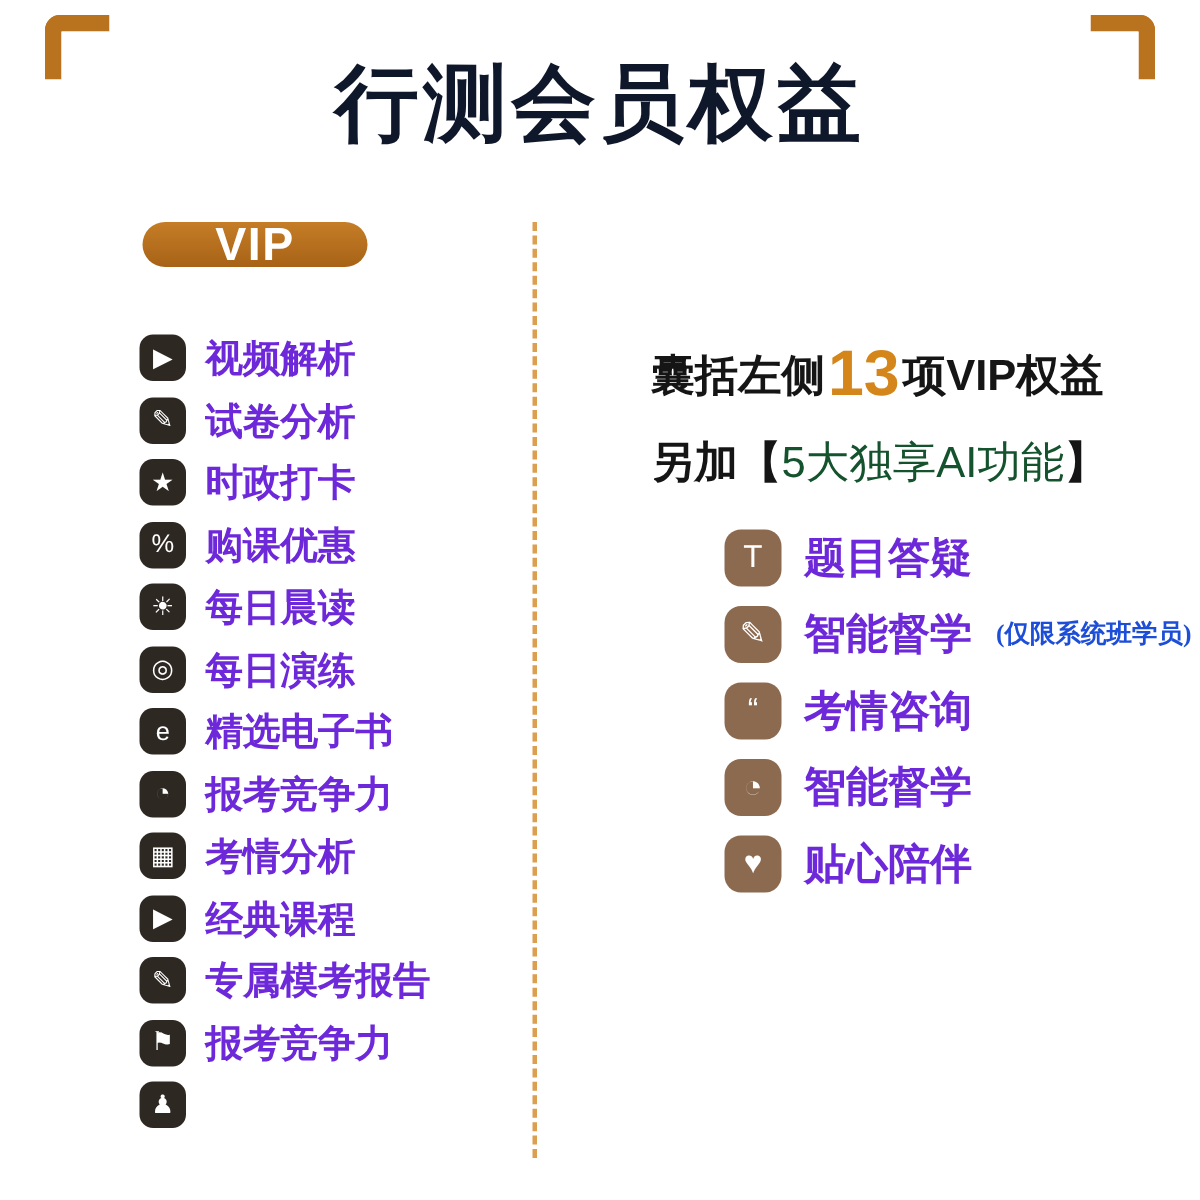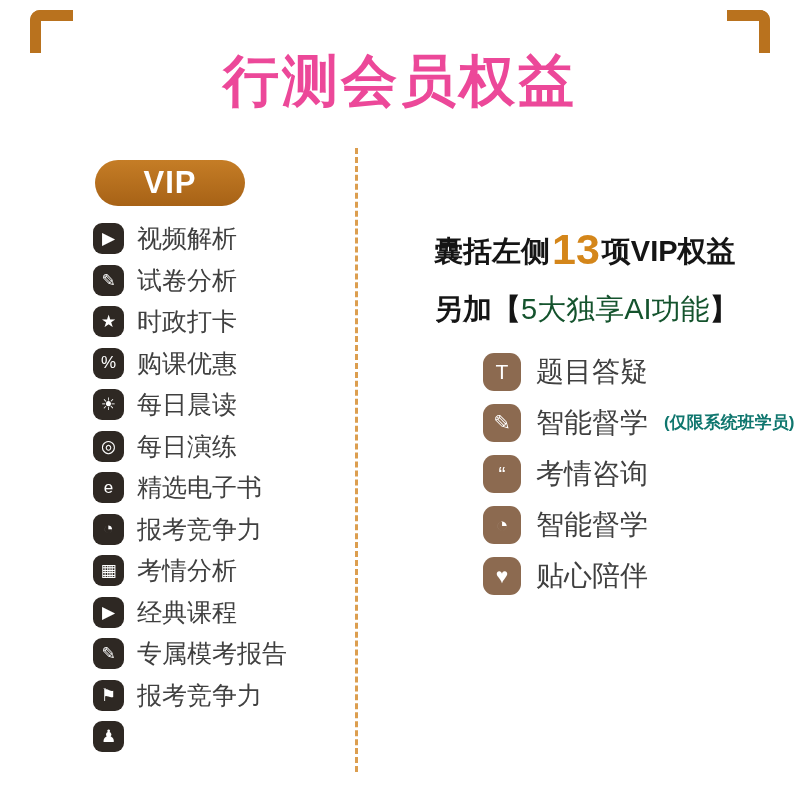--- a/index.html
+++ b/index.html
@@ -8,36 +8,36 @@
     font-family:"Liberation Sans","DejaVu Sans",sans-serif; overflow:hidden;
     color:#111;
   }
 
   
   .corner { position:absolute; width:32px; height:32px; }
   .corner-tl { left:30px; top:10px; border-top:11px solid #b9721e; border-left:11px solid #b9721e; border-top-left-radius:10px; }
   .corner-tr { right:30px; top:10px; border-top:11px solid #b9721e; border-right:11px solid #b9721e; border-top-right-radius:10px; }
 
   .title {
-    position:absolute; top:44px; left:0; width:100%; margin:0;
-    text-align:center; font-size:56px; font-weight:900; color:#ec4899;
+    position:absolute; top:32px; left:0; width:100%; margin:0;
+    text-align:center; font-size:56px; font-weight:900; color:#0f172a;
     letter-spacing:3px;
   }
 
   .divider {
     position:absolute; left:355px; top:148px; height:624px; width:0;
     border-left:3px dashed #dc9e4f;
   }
 
   .col { position:absolute; top:148px; }
   .col-left  { left:30px;  width:280px; height:640px; }
   .col-right { left:400px; width:380px; height:640px; }
 
   .badge {
-    width:150px; height:46px; margin:12px auto;
+    width:150px; height:30px; margin:0 auto;
     background:linear-gradient(180deg,#c57d26,#a76216);
     border-radius:24px; color:#ffffff; font-size:31px; font-weight:700;
     display:flex; align-items:center; justify-content:center; letter-spacing:1px;
   }
   .col-right .badge { width:160px; margin-left:95px; }
 
   ul.feature-list { list-style:none; margin:0; padding:0; position:absolute; }
   .vip-list  { top:70px; left:63px; }
   .svip-list { top:198px; left:83px; }
 
@@ -45,24 +45,24 @@
   .vip-list  .feature-row { height:41.5px; gap:13px; }
   .svip-list .feature-row { height:51px; gap:15px; }
 
   .icon {
     display:flex; align-items:center; justify-content:center;
     color:#ffffff; flex:0 0 auto;
   }
   .icon-dark  { width:31px; height:31px; border-radius:9px;  background:#2e2823; font-size:17px; }
   .icon-brown { width:38px; height:38px; border-radius:11px; background:#8c6a50; font-size:21px; }
 
-  .label { font-weight:400; color:#404040; white-space:nowrap; }
+  .label { font-weight:700; color:#6d28d9; white-space:nowrap; }
   .vip-list  .label { font-size:25px; }
   .svip-list .label { font-size:28px; }
-  .note { font-size:17px; font-weight:600; color:#0f766e; white-space:nowrap; margin-left:1px; }
+  .note { font-size:17px; font-weight:600; color:#1d4ed8; white-space:nowrap; margin-left:1px;font-family:Liberation Serif, serif; }
 
   .svip-line {
     position:absolute; left:18px; margin:16px; white-space:nowrap;
     font-size:29px; font-weight:600; color:#151515; line-height:46px;
   }
   .svip-line-1 { top:62px; }
   .svip-line-2 { top:122px; }
   .hl-num { font-size:43px; font-weight:800; color:#d4861a; vertical-align:-3px; padding:0 2px; }
   .hl-text { color:#14532d; font-weight:400; }
 </style>

